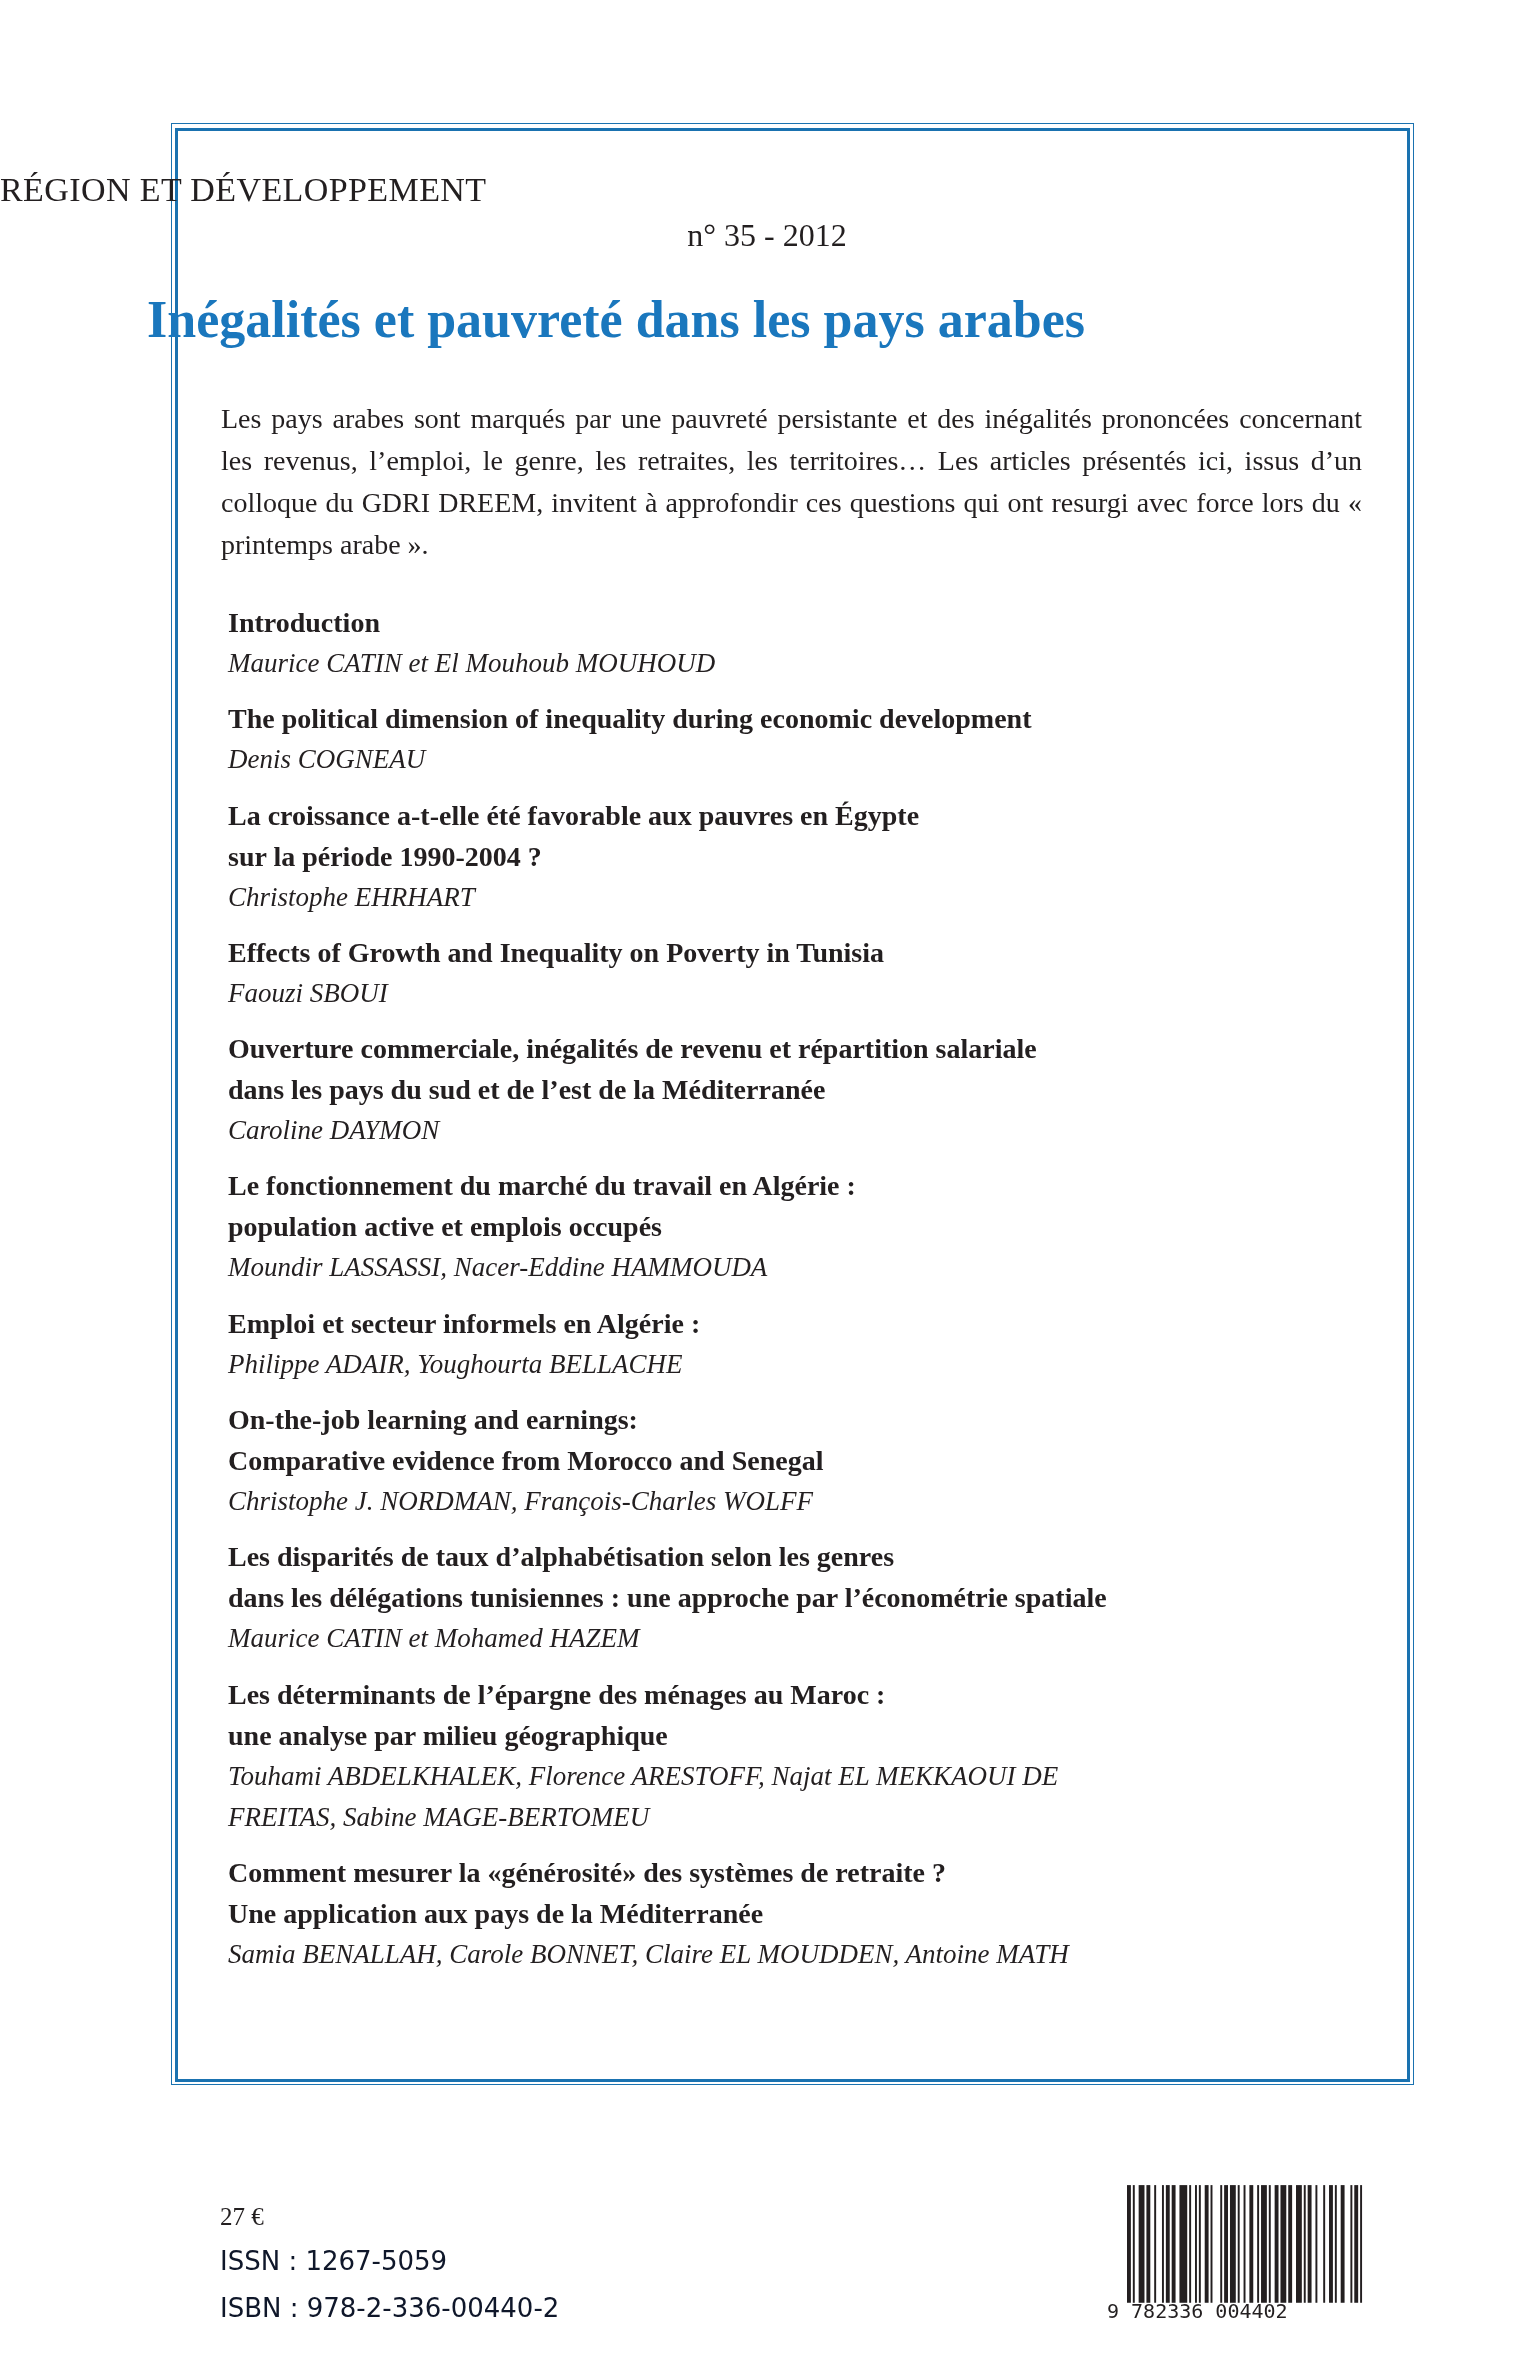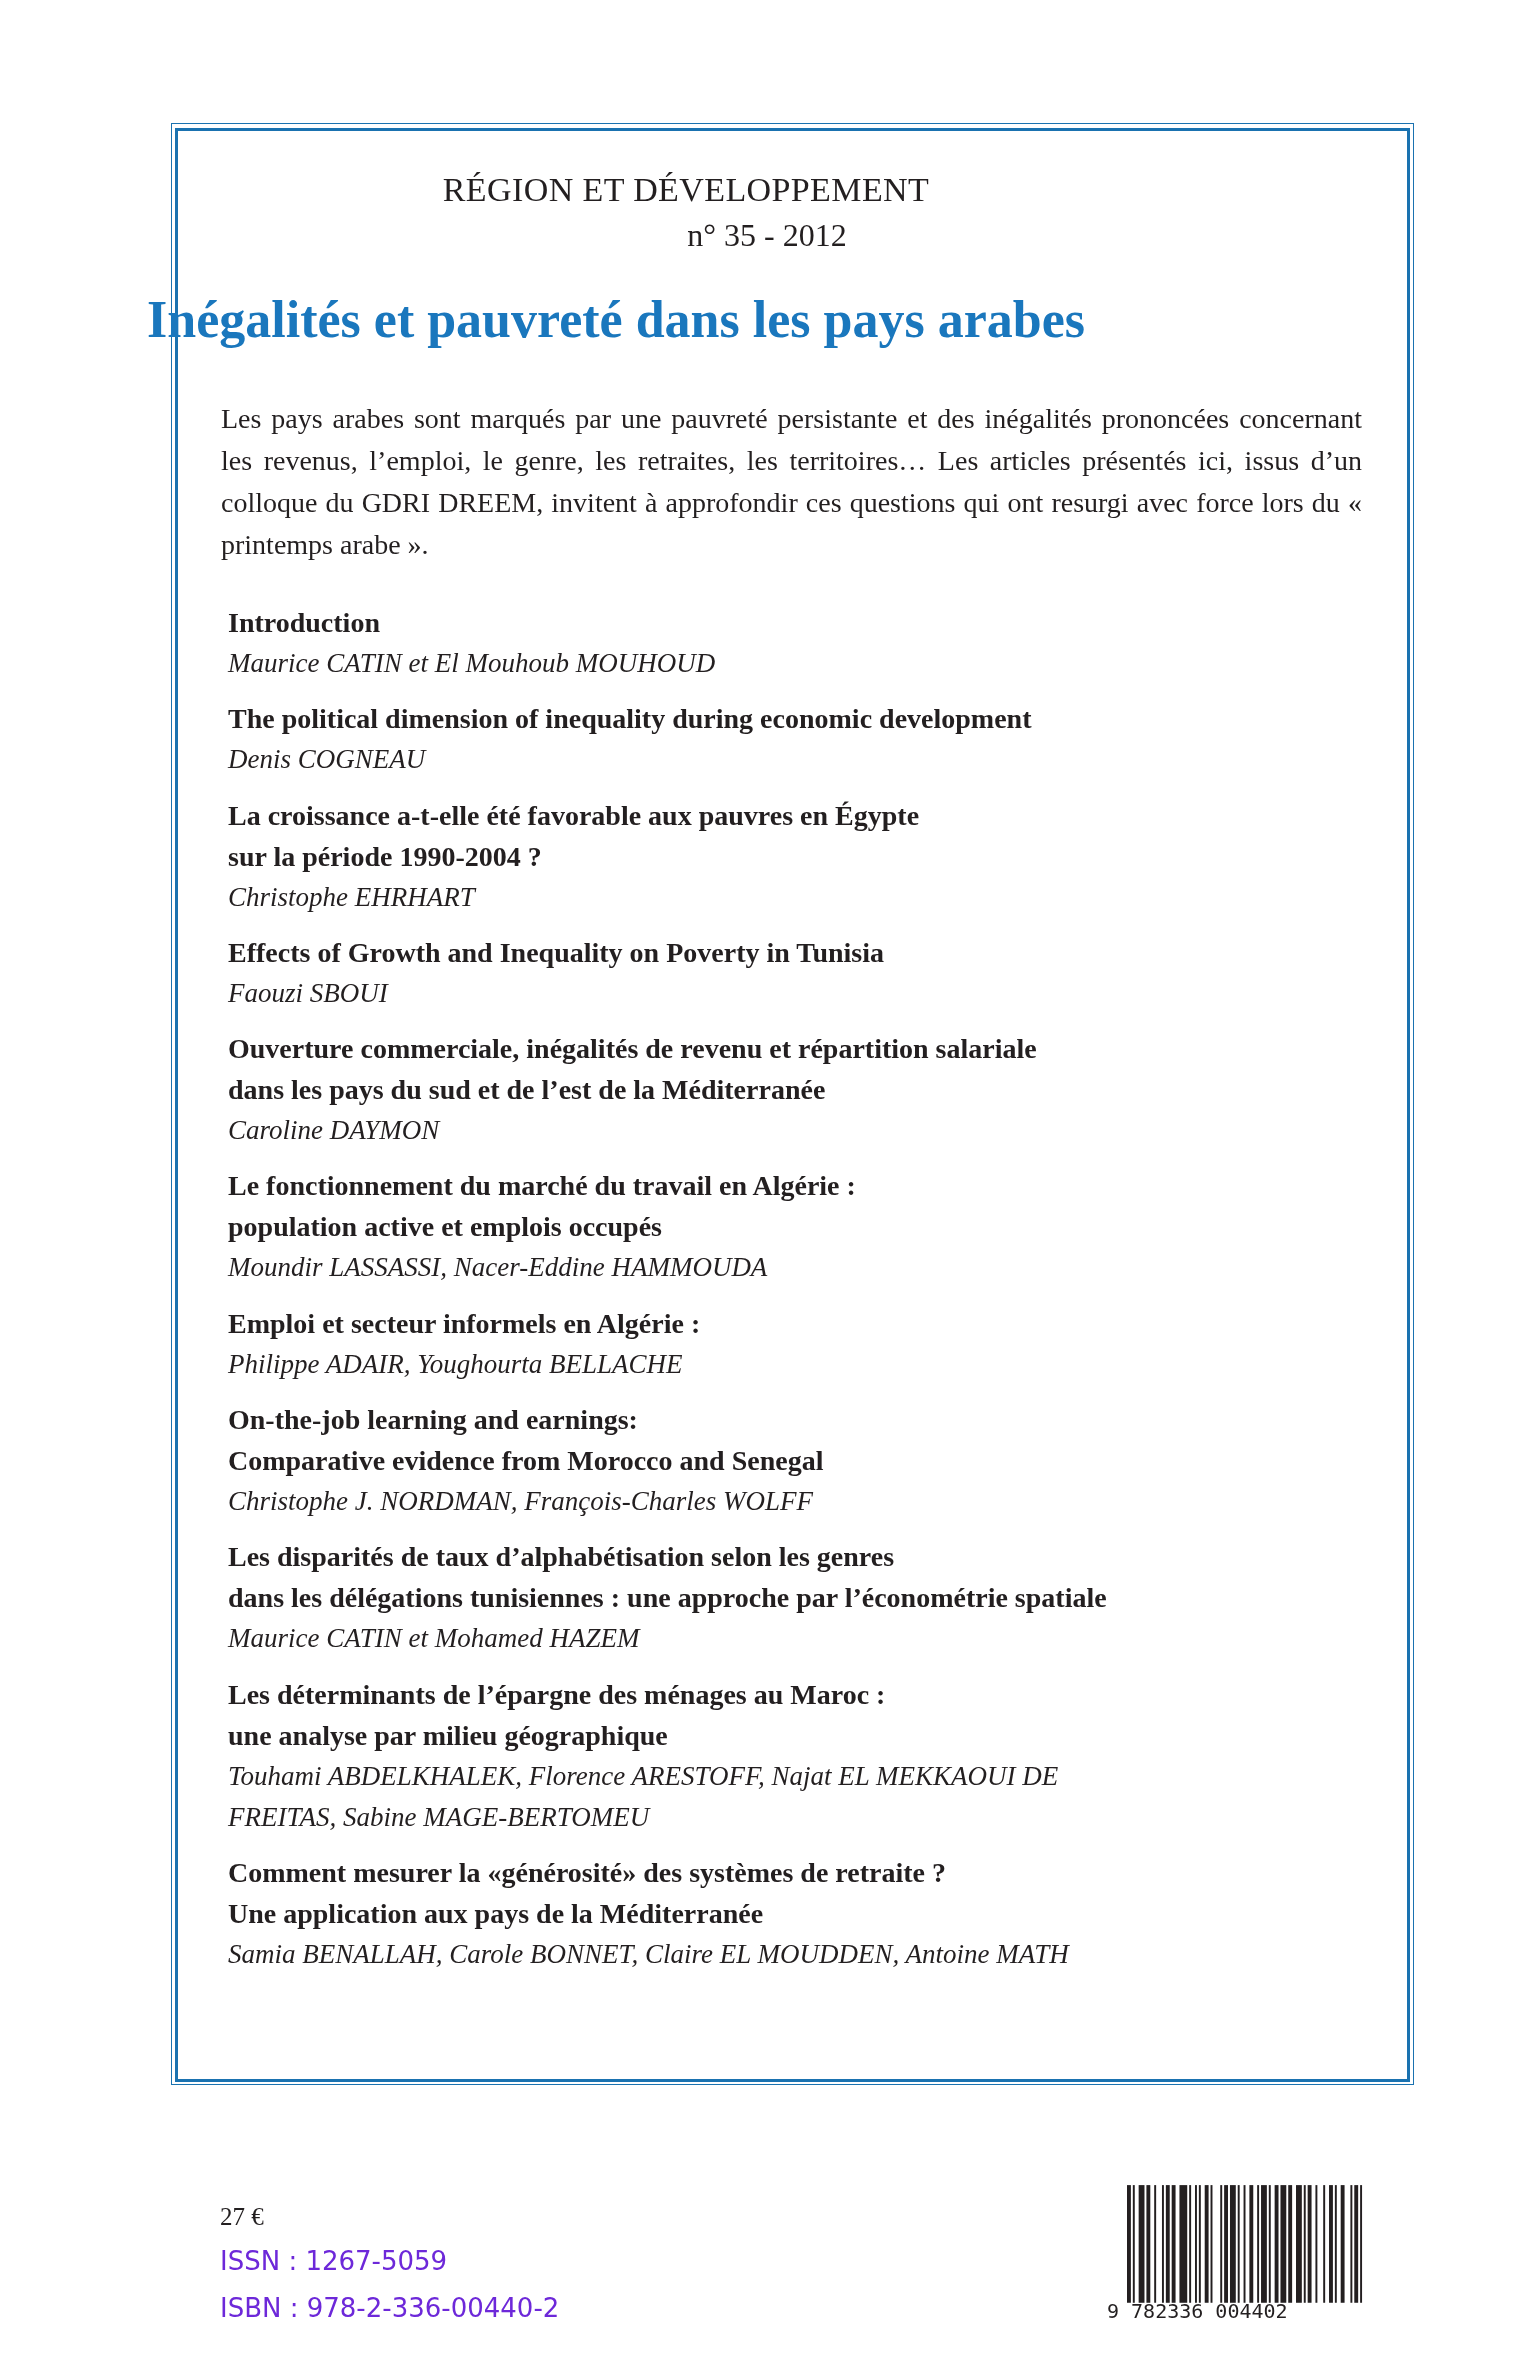--- a/index.html
+++ b/index.html
@@ -2,35 +2,35 @@
 <html style="font-size:13.4px"><head>
 <meta charset="utf-8">
 <style>
   html, body { margin:0; padding:0; background:#ffffff; }
   body { width:1534px; height:2377px; position:relative; overflow:hidden;
          font-family:"Liberation Serif","DejaVu Serif",serif; color:#231f20; }
   .frame-outer { position:absolute; left:171px; top:123px; width:1243px; height:1962px;
                  border:1.7px solid #1a72b0; box-sizing:border-box; }
   .frame-inner { position:absolute; left:175px; top:128px; width:1235px; height:1954px;
                  border:3.4px solid #1a72b0; box-sizing:border-box; }
-  .journal { position:absolute; left:0; width:1372px; top:170px; text-align:center;
+  .journal { position:absolute; left:0; width:1372px; top:170px; text-align:left;
              font-size:34px; line-height:40px; letter-spacing:0.4px; }
   .issue { position:absolute; left:0; width:1534px; top:216px; text-align:center;
            font-size:32px; line-height:39px; }
   .title { position:absolute; left:0; width:1232px; top:288px; text-align:center;
            font-size:52px; line-height:64px; font-weight:bold; color:#1a77bd; }
   .intro { position:absolute; left:221px; width:1141px; top:398px;
            font-size:28px; line-height:42px; text-align:justify; text-align-last:left; }
   .toc { position:absolute; left:228px; width:1149px; top:602px; }
   .entry { margin-bottom:14.3px; }
   .entry-title { font-size:28px; line-height:41px; font-weight:bold; display:block; white-space:nowrap; }
   .entry-authors { font-size:27px; line-height:41px; font-style:italic; display:block; }
   .footer-info { position:absolute; left:220px; top:2196px; font-family:"DejaVu Sans","Liberation Sans",sans-serif; }
   .price { font-family:"Liberation Serif",serif; font-size:25px; line-height:42px; }
-  .issn, .isbn { font-size:26px; line-height:47px; color:#6d28d9; }
+  .issn, .isbn { font-size:26px; line-height:47px; color:#0f172a; }
   .barcode { position:absolute; left:1127px; top:2185px; width:237px; height:133px; }
   .barcode svg { display:block; }
   .barcode-digits { position:absolute; left:1107px; top:2300px; width:260px;
                     font-family:"DejaVu Sans Mono","Liberation Mono",monospace; font-size:20px; line-height:22px; }
 </style>
 </head>
 <body>
 
 <div class="frame-outer"></div>
 <div class="frame-inner"></div>

